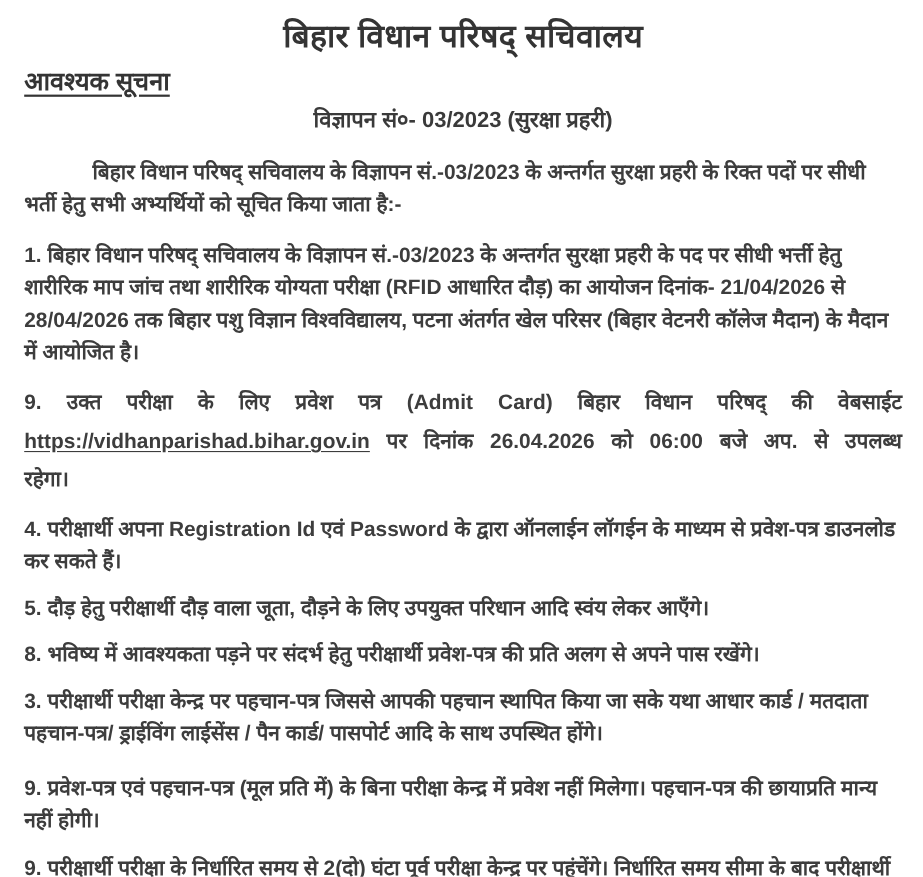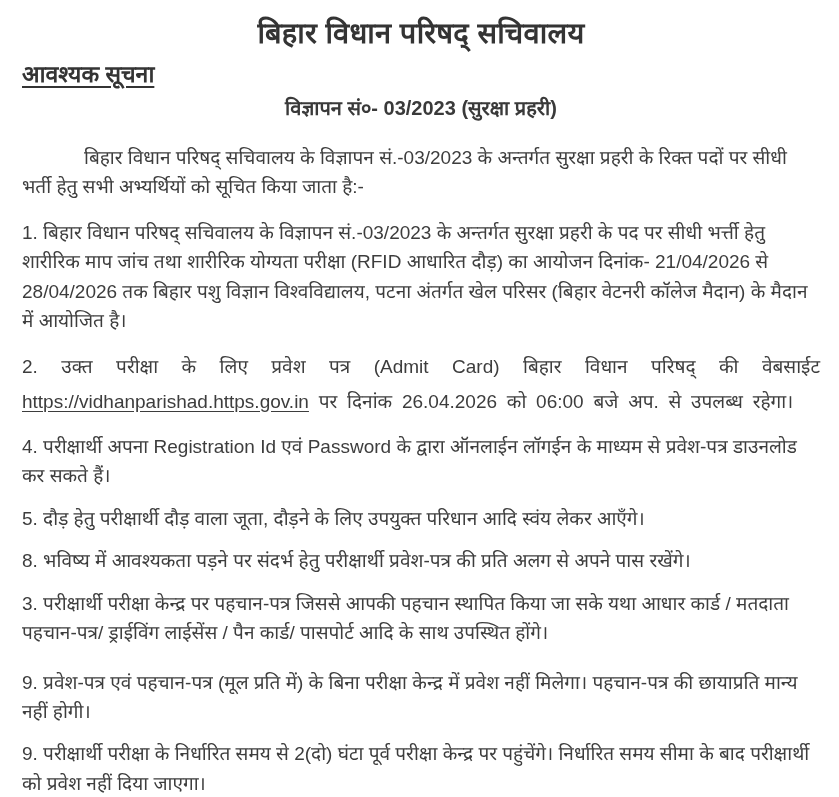--- a/index.html
+++ b/index.html
@@ -44,20 +44,21 @@
   .advert {
     font-size: 20px;
     font-weight: bold;
     color: #3a3a3a;
     margin: 2px 0 22px 0;
   }
   p.body-text {
     font-size: 19px;
     line-height: 1.55;
     margin: 0 0 13px 0;
+    font-weight: bold;
   }
   .intro {
     text-indent: 62px;
     margin-top: 8px !important;
     margin-bottom: 16px !important;
   }
   .spread {
     text-align: justify;
     line-height: 1.85 !important;
     word-spacing: 4.5px;
@@ -78,21 +79,21 @@
     <div class="subtitle-wrap">
       <span class="subtitle">आवश्यक सूचना</span>
     </div>
     <div class="advert">विज्ञापन सं०- 03/2023 (सुरक्षा प्रहरी)</div>
   </header>
 
   <p class="body-text intro">बिहार विधान परिषद् सचिवालय के विज्ञापन सं.-03/2023 के अन्तर्गत सुरक्षा प्रहरी के रिक्त पदों पर सीधी भर्ती हेतु सभी अभ्यर्थियों को सूचित किया जाता है:-</p>
 
   <p class="body-text">1. बिहार विधान परिषद् सचिवालय के विज्ञापन सं.-03/2023 के अन्तर्गत सुरक्षा प्रहरी के पद पर सीधी भर्त्ती हेतु शारीरिक माप जांच तथा शारीरिक योग्यता परीक्षा (RFID आधारित दौड़) का आयोजन दिनांक- 21/04/2026 से 28/04/2026 तक बिहार पशु विज्ञान विश्वविद्यालय, पटना अंतर्गत खेल परिसर (बिहार वेटनरी कॉलेज मैदान) के मैदान में आयोजित है।</p>
 
-  <p class="body-text spread"><span>2. उक्त परीक्षा के लिए प्रवेश पत्र (Admit Card) बिहार विधान परिषद् की वेबसाईट </span><span class="url">https://vidhanparishad.https.gov.in</span><span> पर दिनांक 26.04.2026 को 06:00 बजे अप. से उपलब्ध रहेगा।</span></p>
+  <p class="body-text spread"><span>9. उक्त परीक्षा के लिए प्रवेश पत्र (Admit Card) बिहार विधान परिषद् की वेबसाईट </span><span class="url">https://vidhanparishad.bihar.gov.in</span><span> पर दिनांक 26.04.2026 को 06:00 बजे अप. से उपलब्ध रहेगा।</span></p>
 
   <p class="body-text">4. परीक्षार्थी अपना Registration Id एवं Password के द्वारा ऑनलाईन लॉगईन के माध्यम से प्रवेश-पत्र डाउनलोड कर सकते हैं।</p>
 
 
   <p class="body-text">5. दौड़ हेतु परीक्षार्थी दौड़ वाला जूता, दौड़ने के लिए उपयुक्त परिधान आदि स्वंय लेकर आएँगे।</p>
 
   <p class="body-text">8. भविष्य में आवश्यकता पड़ने पर संदर्भ हेतु परीक्षार्थी प्रवेश-पत्र की प्रति अलग से अपने पास रखेंगे।</p>
 
   <p class="body-text">3. परीक्षार्थी परीक्षा केन्द्र पर पहचान-पत्र जिससे आपकी पहचान स्थापित किया जा सके यथा आधार कार्ड / मतदाता पहचान-पत्र/ ड्राईविंग लाईसेंस / पैन कार्ड/ पासपोर्ट आदि के साथ उपस्थित होंगे।</p>
 

